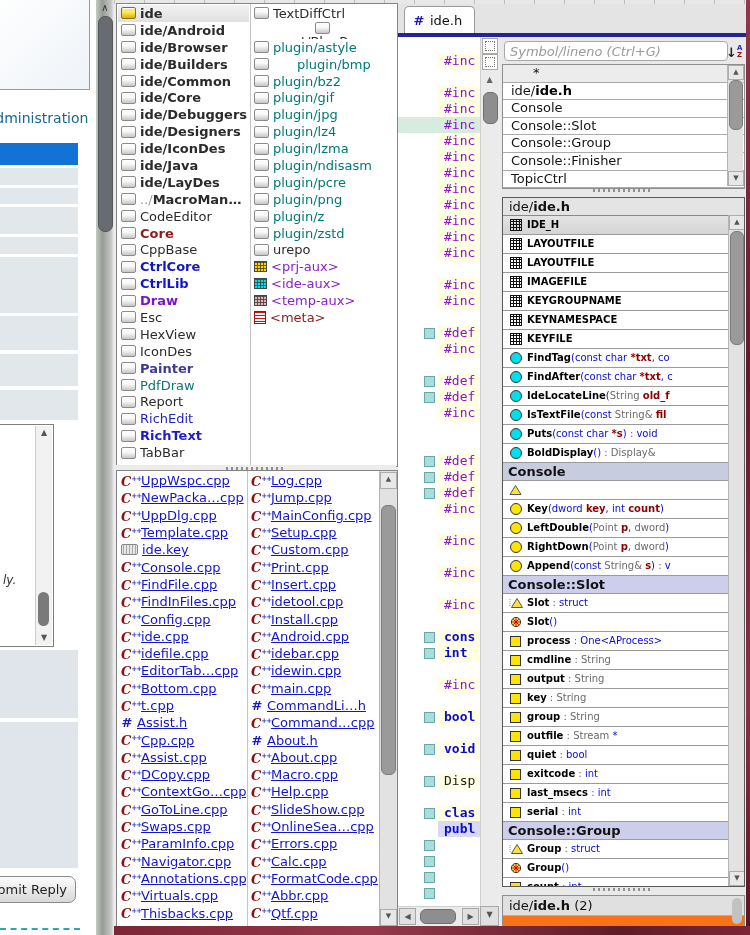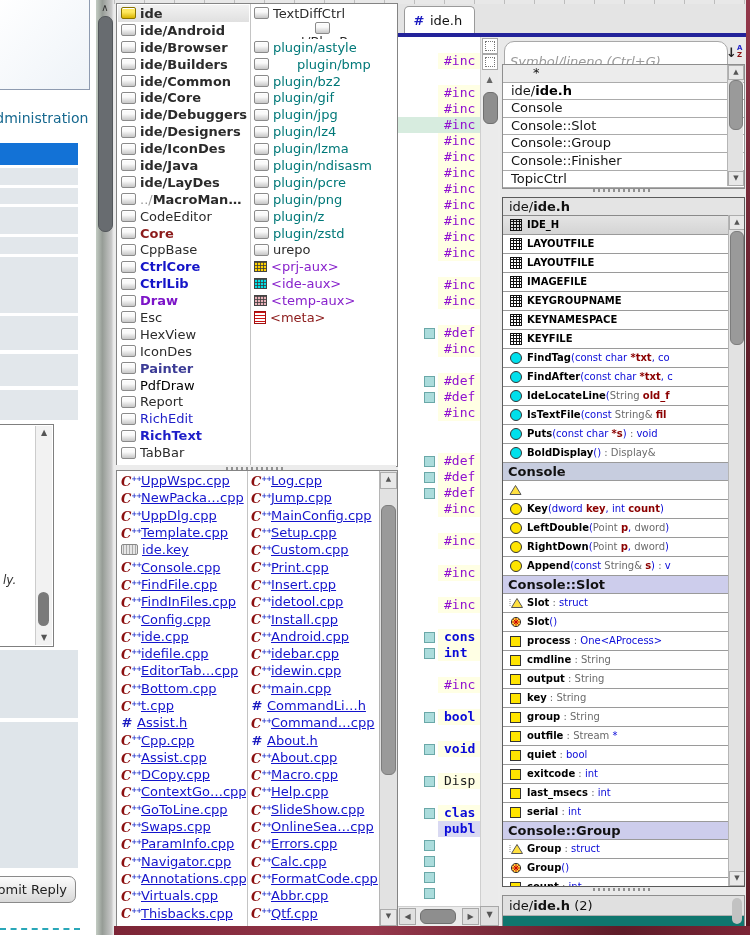--- a/index.html
+++ b/index.html
@@ -87,22 +87,22 @@
   .tri{position:absolute;width:100%;text-align:center;color:#666;font-size:8px;line-height:14px;}
   .vthumb{position:absolute;left:2px;top:55px;width:13px;height:30px;background:#8e8e8e;border-radius:6px;border:1px solid #6f6f6f;}
   .hscroll{position:absolute;left:284px;top:906px;width:82px;height:18px;background:#ebebeb;border-top:1px solid #cfcfcf;}
   .hbtn{position:absolute;top:1px;width:15px;height:15px;background:#e0e0e0;border:1px solid #a8a8a8;
         text-align:center;color:#555;font-size:8px;line-height:15px;}
   .hthumb{position:absolute;left:22px;top:2px;width:34px;height:13px;background:#8e8e8e;border-radius:6px;border:1px solid #6f6f6f;}
   .vdown{position:absolute;left:366px;top:906px;width:17px;height:18px;background:#e0e0e0;border:1px solid #a8a8a8;
          text-align:center;color:#555;font-size:8px;line-height:16px;}
   
   .rpanel{position:absolute;left:386px;top:37px;width:246px;height:890px;background:#e9e9e9;}
-  .search{position:absolute;left:4px;top:4px;width:212px;height:18px;border:1px solid #a8a8a8;border-radius:10px;
-          font-family:"DejaVu Sans",sans-serif;font-size:13px;font-style:italic;color:#ef4444;padding:10px 5px;}
+  .search{position:absolute;left:4px;top:4px;width:212px;height:18px;border:1px solid #a8a8a8;border-radius:4px;
+          font-family:"DejaVu Sans",sans-serif;font-size:13px;font-style:italic;color:#ef4444;padding:0 5px;}
   .search::placeholder{color:#9a9a9a;font-style:italic;}
   .sort{position:absolute;right:3px;top:5px;width:17px;height:20px;display:flex;align-items:center;}
   .sort .dn{font-size:13px;font-weight:bold;color:#222;}
   .sort .az{display:flex;flex-direction:column;font-size:7px;font-weight:bold;line-height:7px;}
   .sort .az b:first-child{color:#2222cc;}
   .sort .az b:last-child{color:#8b1010;}
   .qlist{position:absolute;left:2px;top:27px;width:241px;height:123px;background:#fff;border:1px solid #8e8e8e;overflow:hidden;}
   .qrow{height:16.6px;line-height:16.6px;border-bottom:1px solid #ababab;padding-left:8px;
         white-space:nowrap;overflow:hidden;color:#141414;font-size:13px;}
   .qrow.shade{background:#ececec;padding-left:30px;}
@@ -129,21 +129,21 @@
   .si-cyan{background:#00e0ec;}
   .si-yel{background:#ffe400;}
   .si-field{width:9px;height:9px;background:#ffe400;border:1px solid #333;}
   .t-n{font-weight:bold;color:#000;}
   .t-k{color:#0a0ad8;}
   .t-t{color:#6a6a6a;}
   .t-p{font-weight:bold;color:#8b0000;}
   .t-c{font-weight:bold;color:#8b0000;}
   .t-pl{color:#141414;}
   .t-b{font-weight:bold;color:#000;}
-  .statusbox{position:absolute;left:2px;top:858px;width:241px;height:30px;background:#0f766e;border:1px solid #8e8e8e;}
+  .statusbox{position:absolute;left:2px;top:858px;width:241px;height:30px;background:#f97316;border:1px solid #8e8e8e;}
   .statusrow{height:19px;line-height:19px;background:#e0e0e0;border-bottom:1px solid #b0b0b0;padding-left:6px;
              font-size:13px;color:#111;}
   .statthumb{position:absolute;right:2px;top:2px;width:10px;height:26px;background:#c2c2c2;border-radius:5px;}
   .maroon-r{position:absolute;left:746px;top:0;width:4px;height:935px;
             background:linear-gradient(180deg,#93374a,#5e1c28 40%,#8c3245 75%,#55161f);}
   .maroon-b{position:absolute;left:114px;top:926px;width:636px;height:9px;
             background:linear-gradient(90deg,#7c2536,#96384c 40%,#5e1c28 80%,#7c2536);}
 </style>
 </head>
 <body>
@@ -269,21 +269,21 @@
           <div class="pkg-row" style="height: 16.9px;">
             <span class="ic ic-brick"></span>
             <span class="pkg-label plain">IconDes</span>
           </div>
           <div class="pkg-row" style="height: 16.9px;">
             <span class="ic ic-brick"></span>
             <span class="pkg-label" style="color:#3c3c96">Painter</span>
           </div>
           <div class="pkg-row" style="height: 16.9px;">
             <span class="ic ic-brick"></span>
-            <span class="pkg-label plain" style="color:#000000">PdfDraw</span>
+            <span class="pkg-label plain" style="color:#0f766e">PdfDraw</span>
           </div>
           <div class="pkg-row" style="height: 16.9px;">
             <span class="ic ic-brick"></span>
             <span class="pkg-label plain">Report</span>
           </div>
           <div class="pkg-row" style="height: 16.9px;">
             <span class="ic ic-brick"></span>
             <span class="pkg-label plain" style="color:#1e1ec8">RichEdit</span>
           </div>
           <div class="pkg-row" style="height: 16.9px;">

